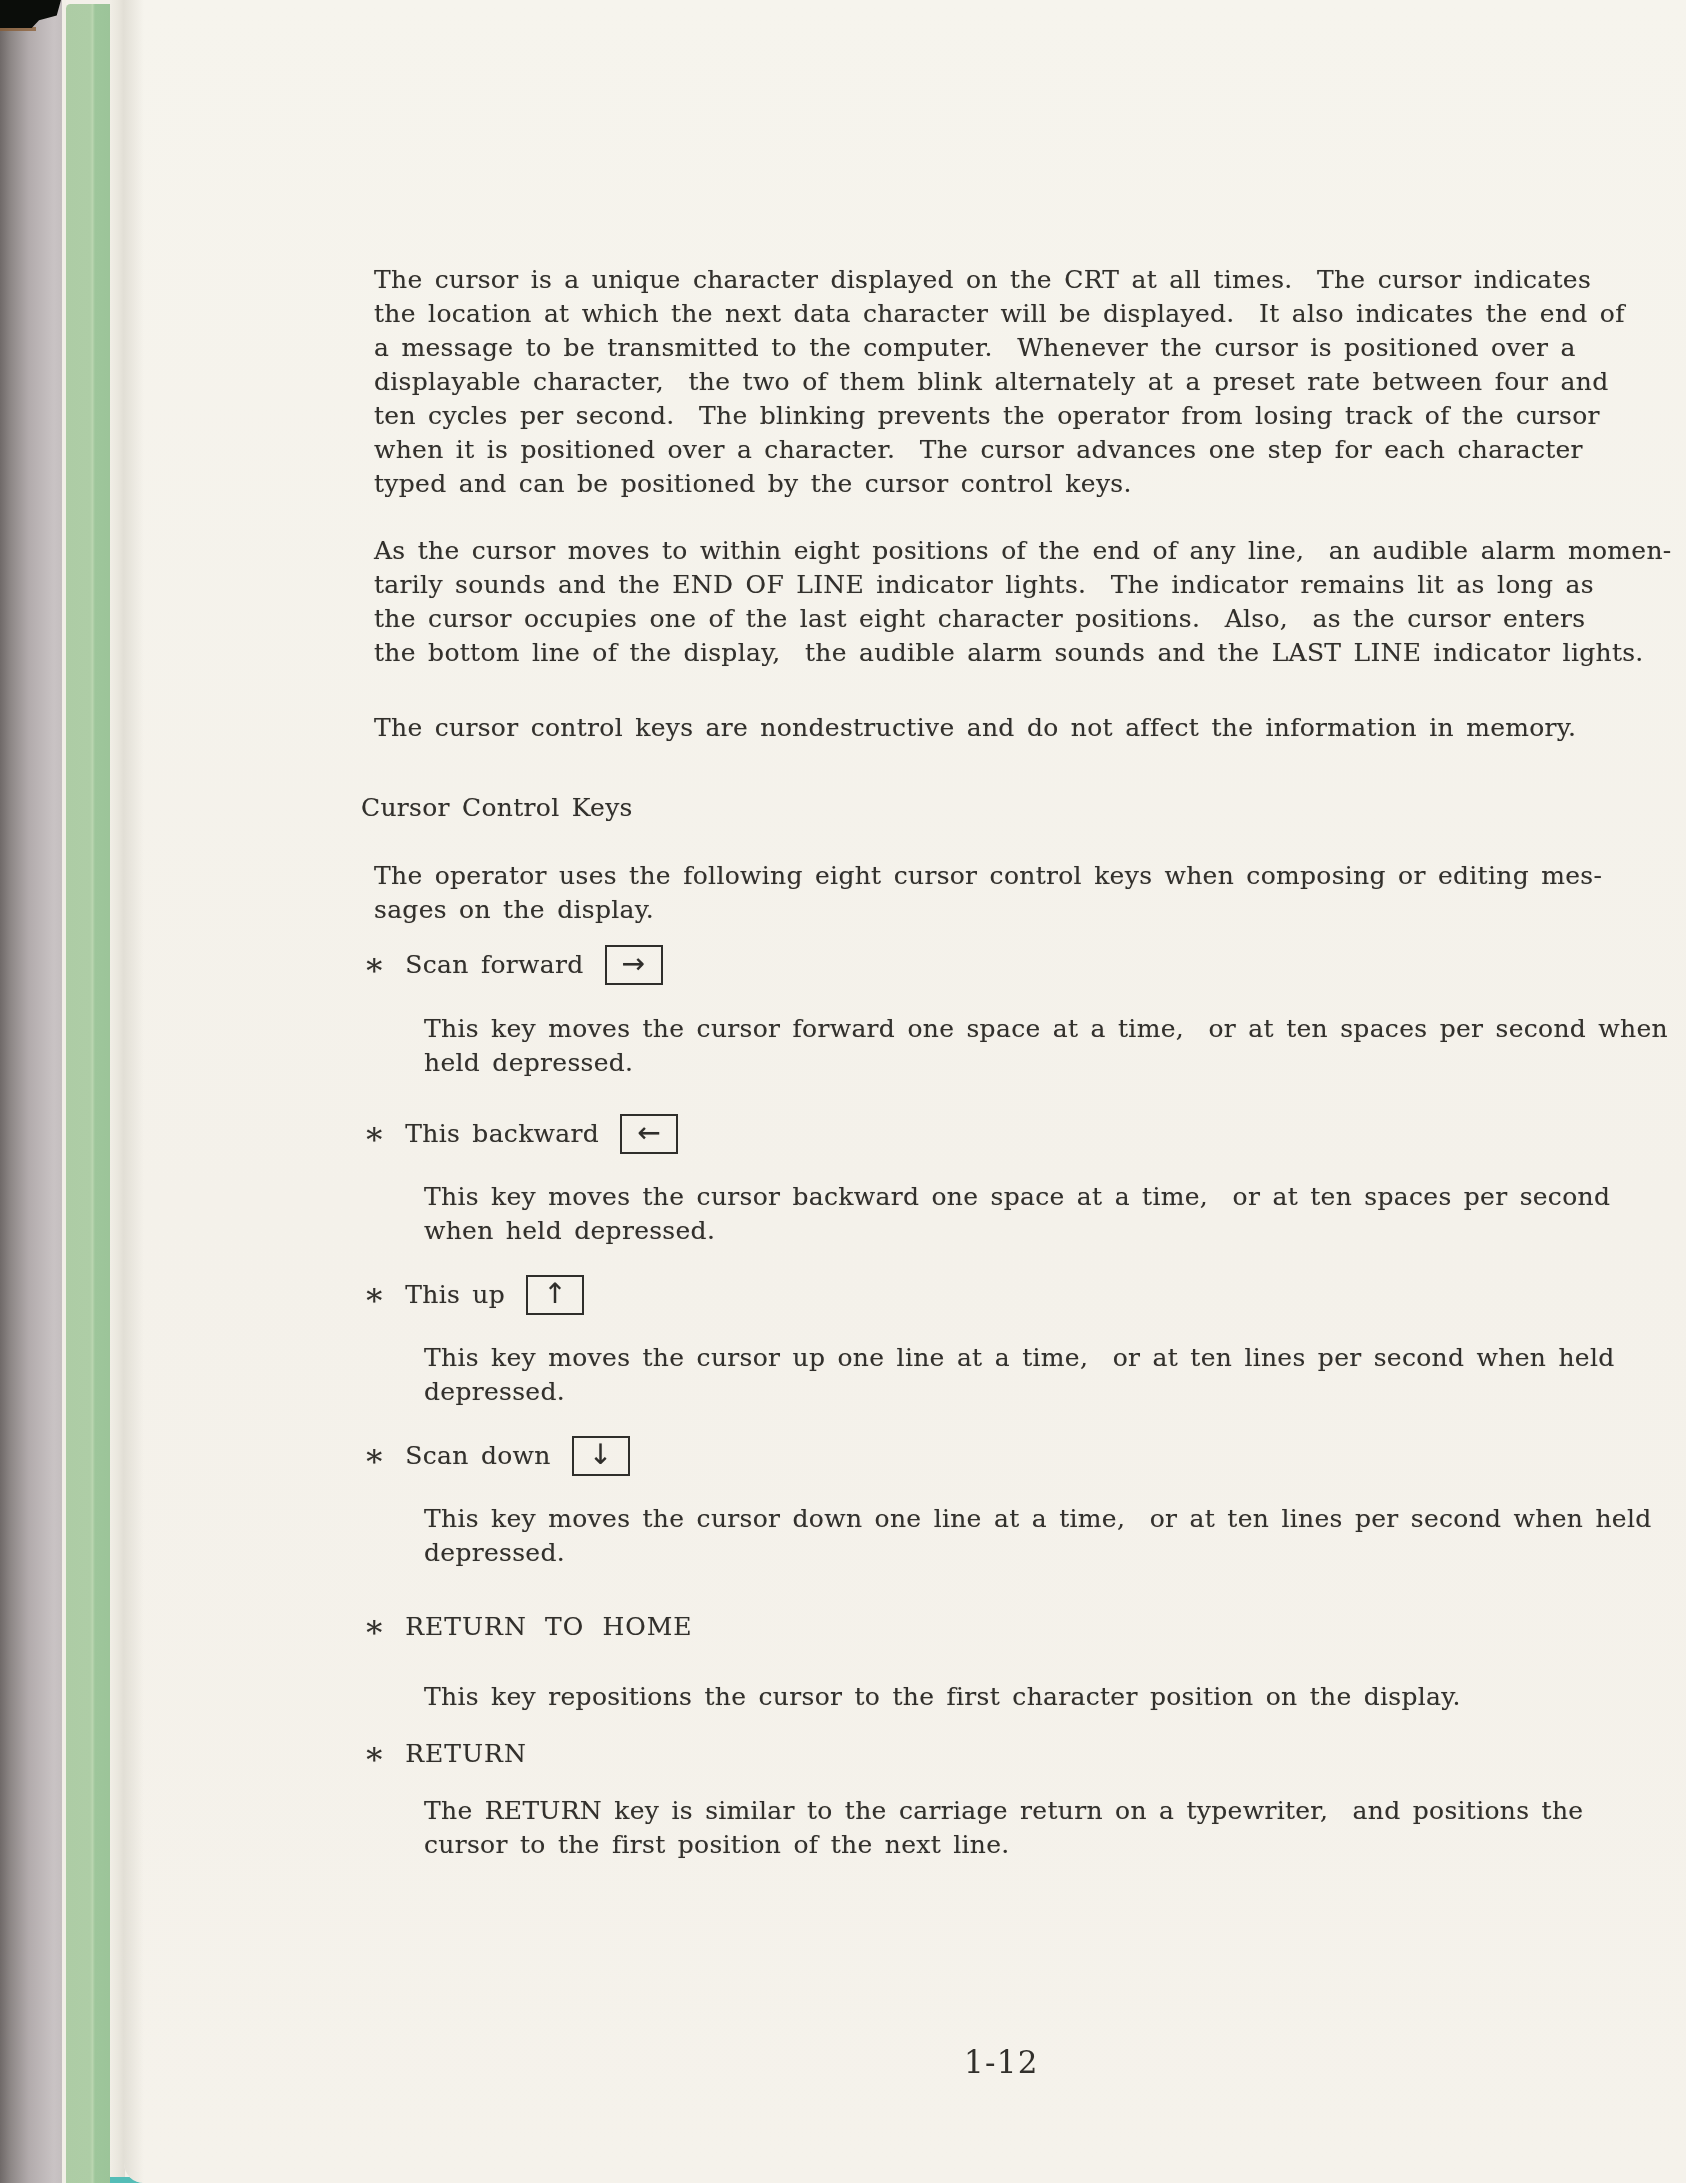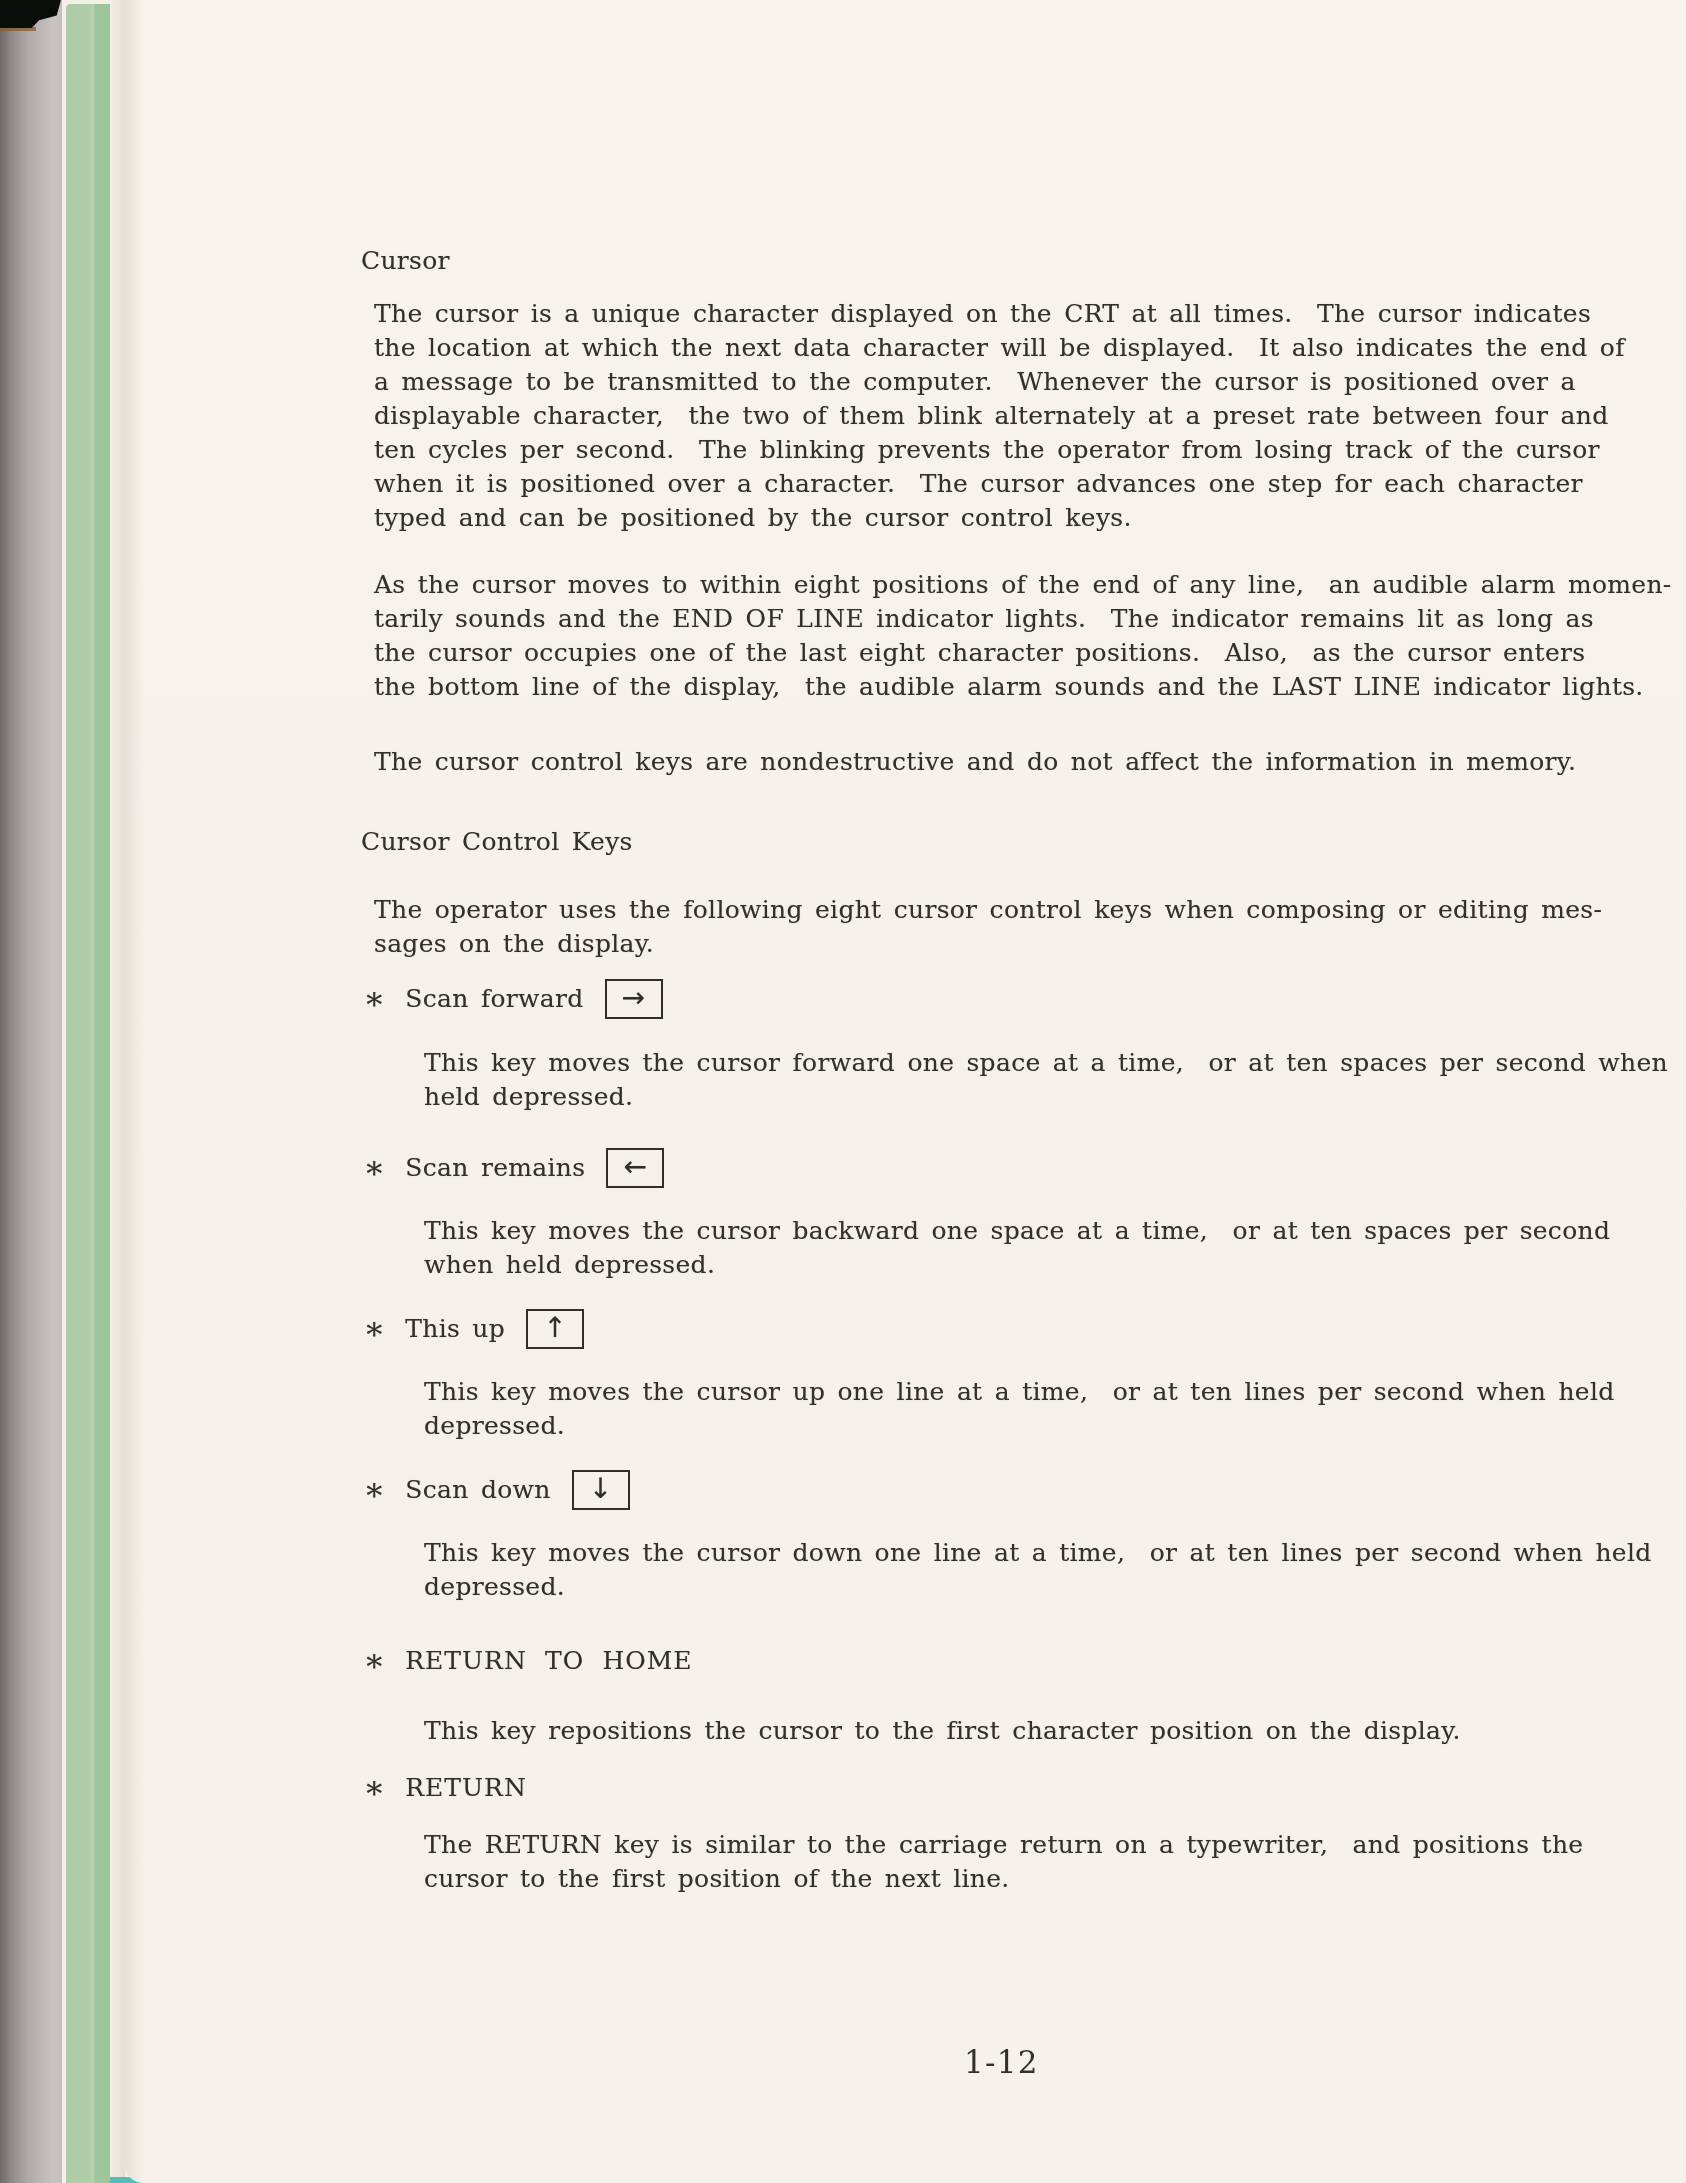--- a/index.html
+++ b/index.html
@@ -122,21 +122,20 @@
   <div class="edge-page-white"></div>
   <div class="edge-teal"></div>
 
   <div class="page"></div>
 
   <div class="gutter-black"></div>
   <div class="gutter-brown"></div>
 
   <div class="content">
 
-    <h3 class="heading">Cursor</h3>
 
     <p class="pre mt28">The cursor is a unique character displayed on the CRT at all times.  The cursor indicates
 the location at which the next data character will be displayed.  It also indicates the end of
 a message to be transmitted to the computer.  Whenever the cursor is positioned over a
 displayable character,  the two of them blink alternately at a preset rate between four and
 ten cycles per second.  The blinking prevents the operator from losing track of the cursor
 when it is positioned over a character.  The cursor advances one step for each character
 typed and can be positioned by the cursor control keys.</p>
 
     <p class="pre mt50">As the cursor moves to within eight positions of the end of any line,  an audible alarm momen-
@@ -156,21 +155,21 @@
         <span class="blabel">Scan forward</span>
         <span class="keybox">
           <span class="arrow">→</span>
         </span>
       </div>
     <p class="pre desc mt40">This key moves the cursor forward one space at a time,  or at ten spaces per second when
 held depressed.</p>
 
     <div class="bullet mt51">
         <span class="marker">*</span>
-        <span class="blabel">Scan remains</span>
+        <span class="blabel">This backward</span>
         <span class="keybox">
           <span class="arrow">←</span>
         </span>
       </div>
     <p class="pre desc mt40">This key moves the cursor backward one space at a time,  or at ten spaces per second
 when held depressed.</p>
 
     <div class="bullet mt40">
         <span class="marker">*</span>
         <span class="blabel">This up</span>

